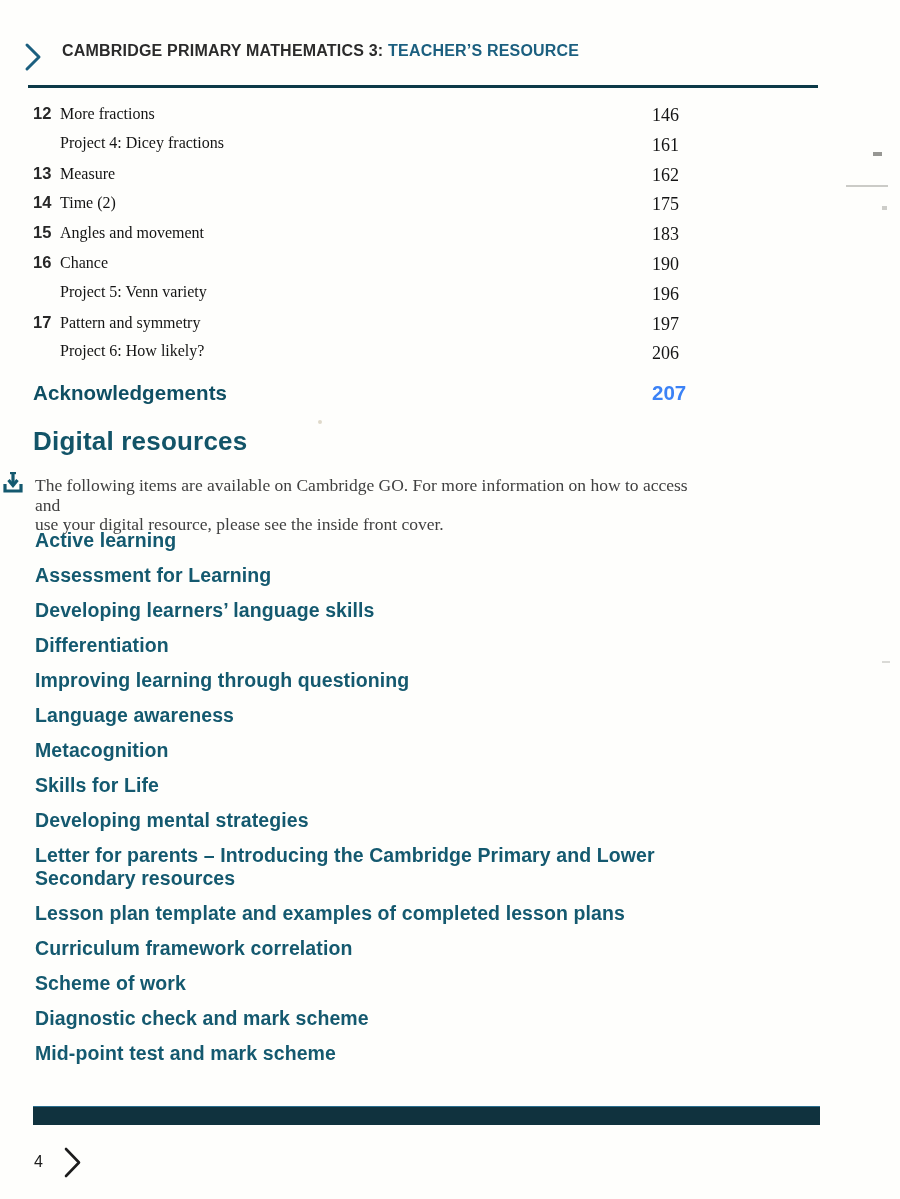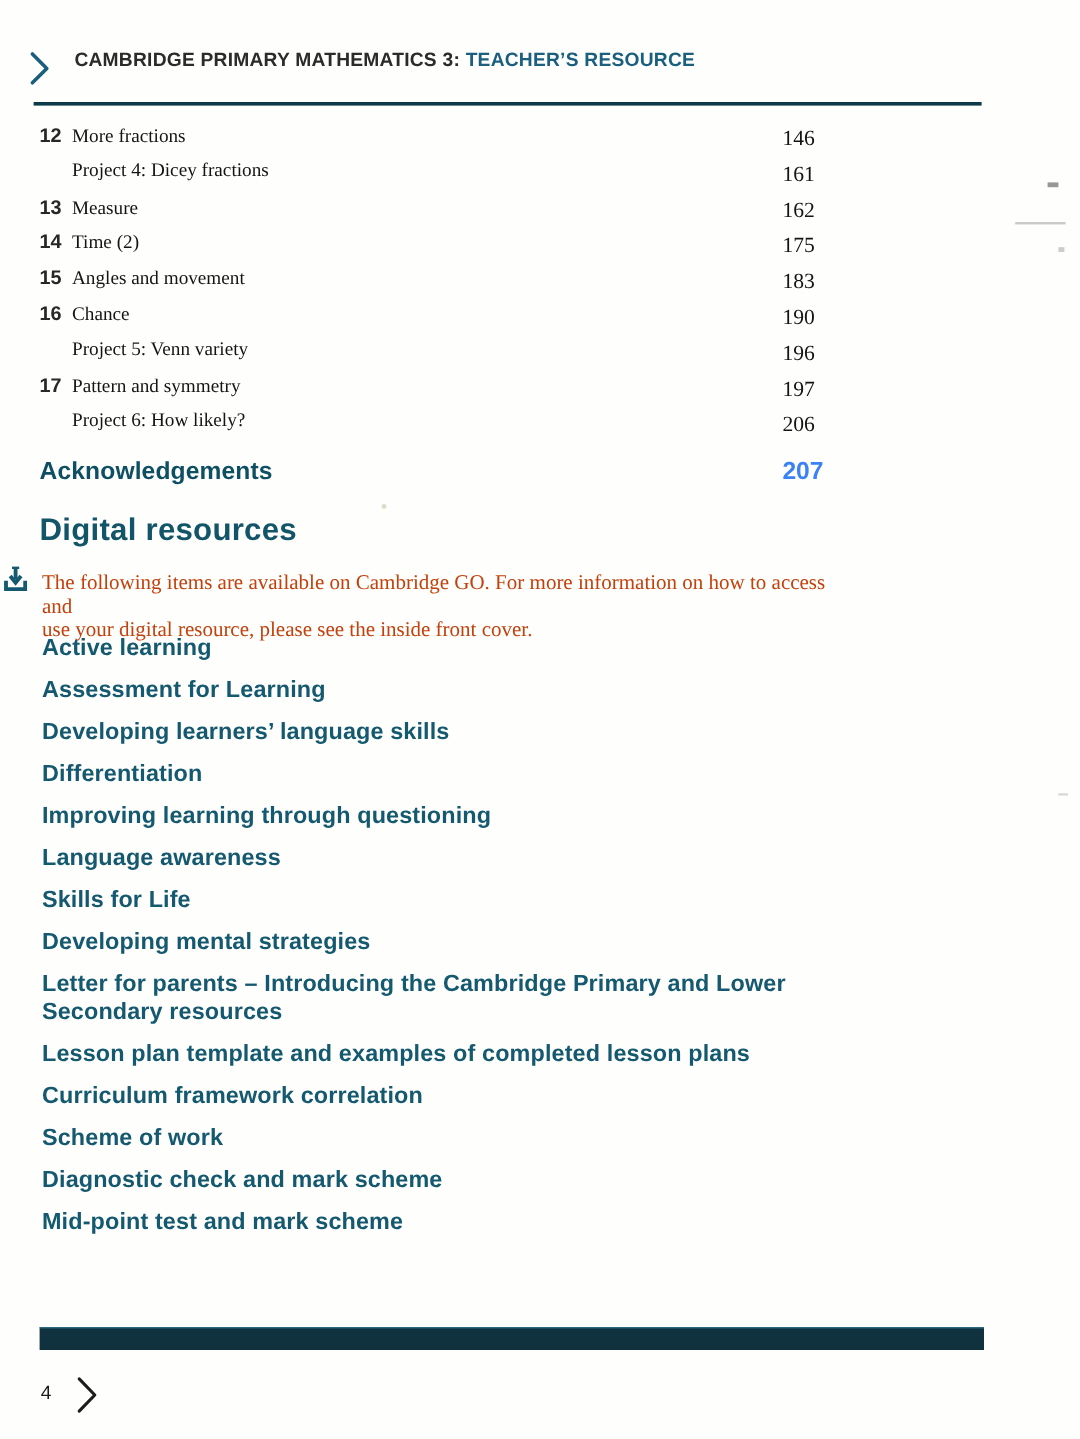--- a/index.html
+++ b/index.html
@@ -63,21 +63,21 @@
   
   .dr-heading{
     position:absolute;top:426px;left:33px;margin:0;
     font-size:26px;font-weight:bold;letter-spacing:.2px;
     color:#125468;
     text-align:center;
   }
   .dr-intro{
     position:absolute;top:476px;left:35px;width:660px;
     font-family:"Liberation Serif",serif;
-    font-size:17.5px;line-height:19.5px;color:#c2410c;
+    font-size:17.5px;line-height:19.5px;color:#404040;
   }
   .download-icon{
     position:absolute;top:472px;left:3px;width:20px;height:22px;
   }
   .dr-list{
     position:absolute;top:529px;left:35px;width:680px;
   }
   .dr-item{
     font-size:19.5px;line-height:23.4px;font-weight:bold;
     letter-spacing:.1px;color:#14596f;margin-bottom:11.6px;
@@ -179,20 +179,21 @@
     <span>use your digital resource, please see the inside front cover.</span>
   </div>
 
   <div class="dr-list">
     <div class="dr-item">Active learning</div>
     <div class="dr-item">Assessment for Learning</div>
     <div class="dr-item">Developing learners’ language skills</div>
     <div class="dr-item">Differentiation</div>
     <div class="dr-item">Improving learning through questioning</div>
     <div class="dr-item">Language awareness</div>
+    <div class="dr-item">Metacognition</div>
     <div class="dr-item">Skills for Life</div>
     <div class="dr-item">Developing mental strategies</div>
     <div class="dr-item">Letter for parents – Introducing the Cambridge Primary and Lower Secondary resources</div>
     <div class="dr-item">Lesson plan template and examples of completed lesson plans</div>
     <div class="dr-item">Curriculum framework correlation</div>
     <div class="dr-item">Scheme of work</div>
     <div class="dr-item">Diagnostic check and mark scheme</div>
     <div class="dr-item">Mid-point test and mark scheme</div>
   </div>
 

